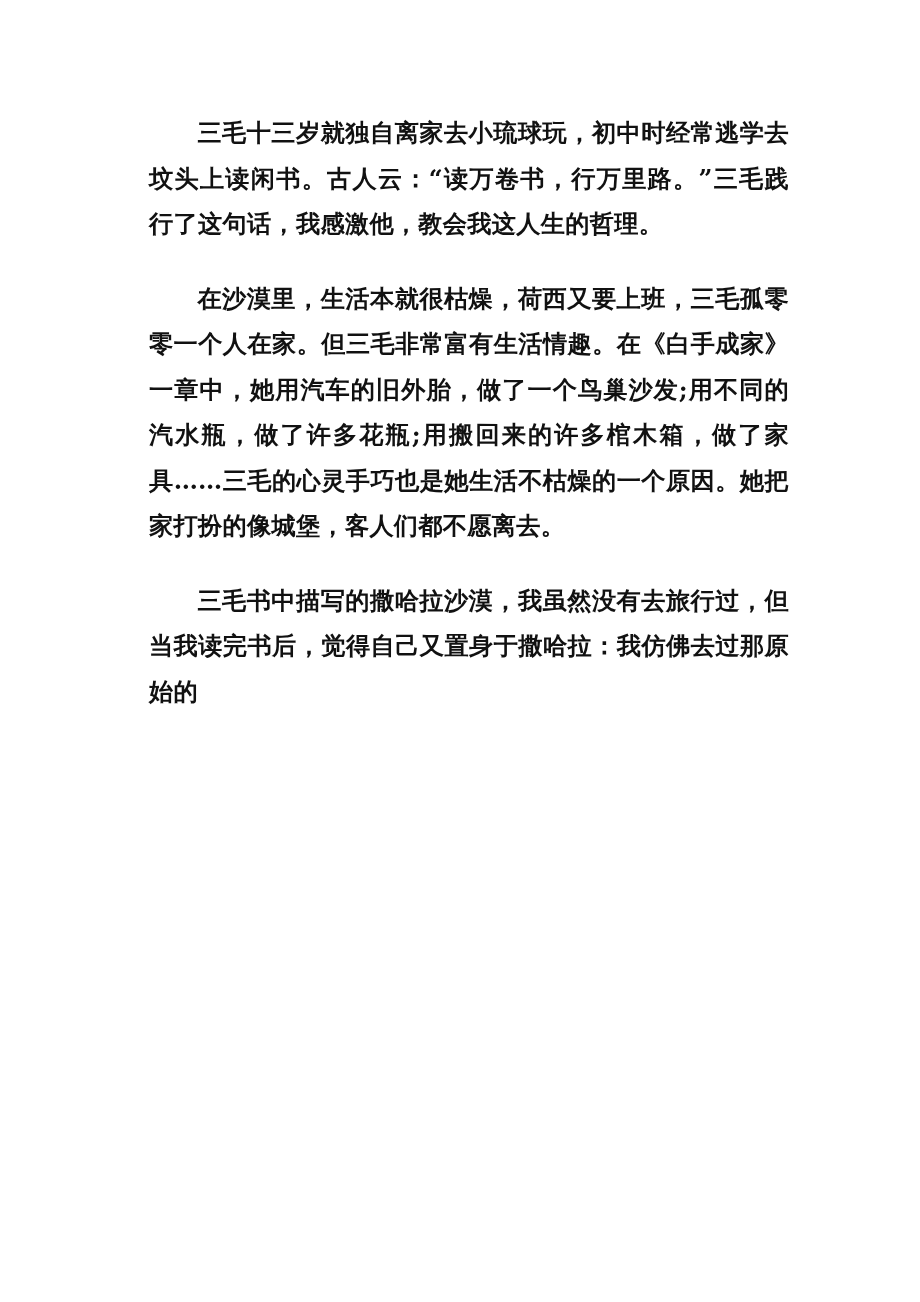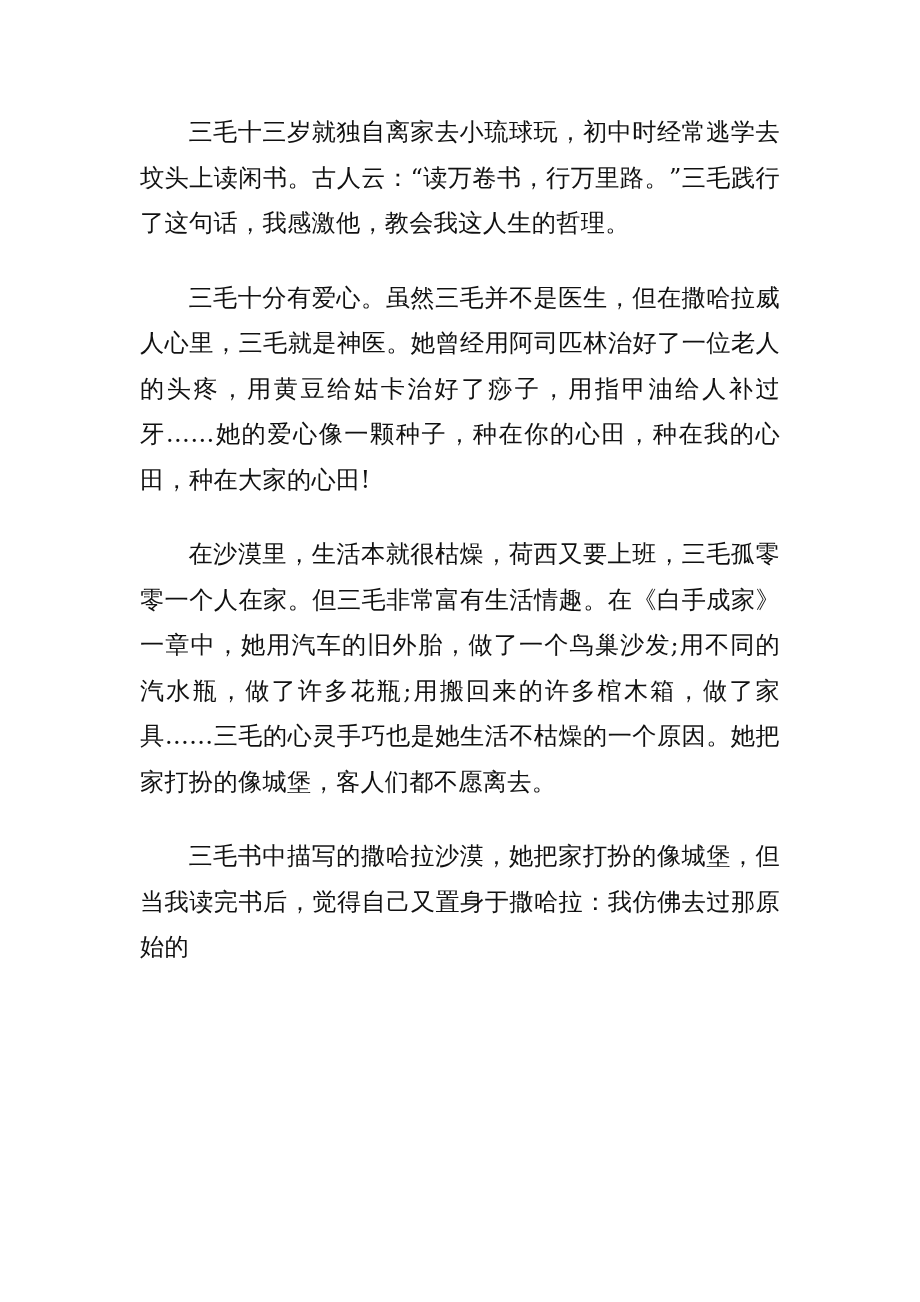--- a/index.html
+++ b/index.html
@@ -10,35 +10,35 @@
     body {
       width: 920px;
       height: 1302px;
       position: relative;
       overflow: hidden;
       font-family: "DejaVu Serif", "Liberation Serif", serif;
       color: #111111;
     }
     .page {
       position: absolute;
-      left: 140px;
+      left: 149px;
       top: 110px;
       width: 640px;
+      font-weight: bold;
     }
     .para {
       margin: 0 0 29px 0;
       font-size: 24.2px;
       line-height: 45.5px;
       letter-spacing: 0.3px;
       text-align: justify;
       text-indent: 2em;
       word-break: break-all;
     }
   </style>
 </head>
 <body>
 
 <div class="page">
   <p class="para">三毛十三岁就独自离家去小琉球玩，初中时经常逃学去坟头上读闲书。古人云：“读万卷书，行万里路。”三毛践行了这句话，我感激他，教会我这人生的哲理。</p>
-  <p class="para">三毛十分有爱心。虽然三毛并不是医生，但在撒哈拉威人心里，三毛就是神医。她曾经用阿司匹林治好了一位老人的头疼，用黄豆给姑卡治好了痧子，用指甲油给人补过牙……她的爱心像一颗种子，种在你的心田，种在我的心田，种在大家的心田!</p>
   <p class="para">在沙漠里，生活本就很枯燥，荷西又要上班，三毛孤零零一个人在家。但三毛非常富有生活情趣。在《白手成家》一章中，她用汽车的旧外胎，做了一个鸟巢沙发;用不同的汽水瓶，做了许多花瓶;用搬回来的许多棺木箱，做了家具……三毛的心灵手巧也是她生活不枯燥的一个原因。她把家打扮的像城堡，客人们都不愿离去。</p>
-  <p class="para">三毛书中描写的撒哈拉沙漠，她把家打扮的像城堡，但当我读完书后，觉得自己又置身于撒哈拉：我仿佛去过那原始的</p>
+  <p class="para">三毛书中描写的撒哈拉沙漠，我虽然没有去旅行过，但当我读完书后，觉得自己又置身于撒哈拉：我仿佛去过那原始的</p>
 </div>
 
 </body></html>

